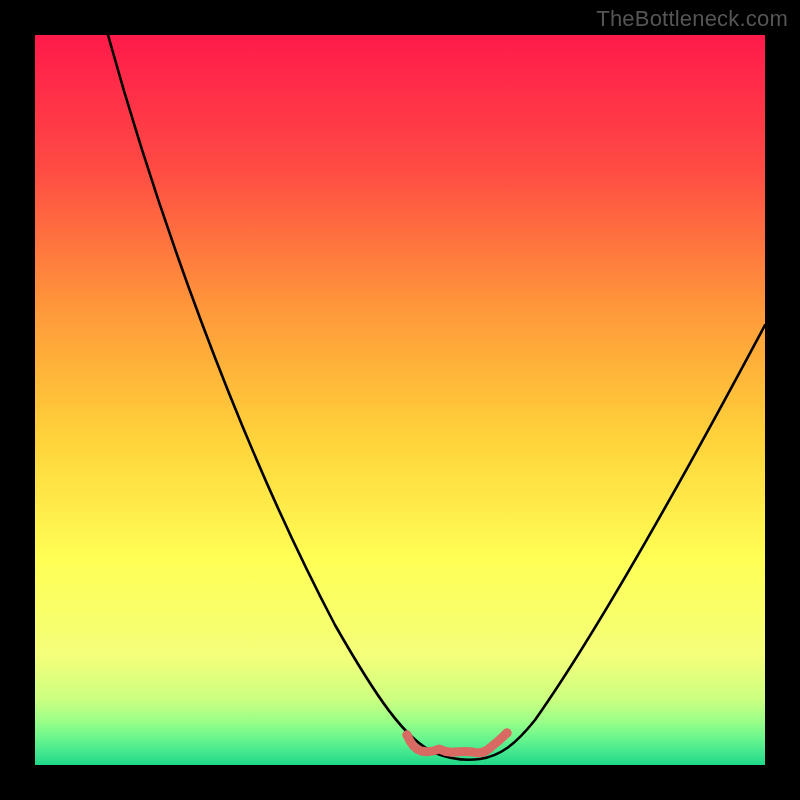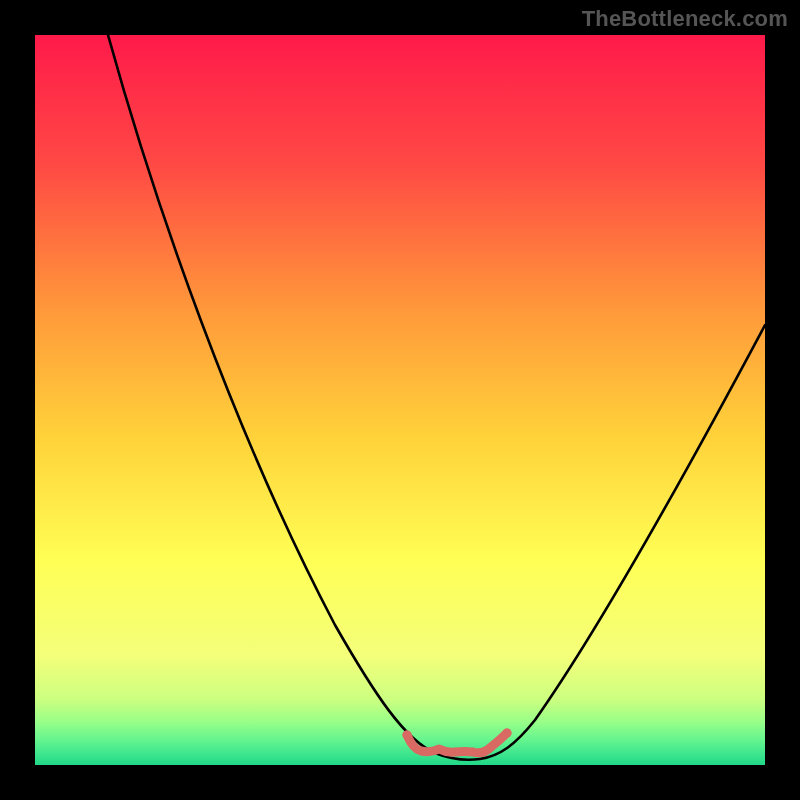--- a/index.html
+++ b/index.html
@@ -25,21 +25,21 @@
     top: 35px;
     width: 730px;
     height: 730px;
   }
   .watermark {
     position: absolute;
     top: 6px;
     right: 12px;
     color: #555555;
     font-size: 22px;
-    font-weight: 700;
+    font-weight: 400;
     letter-spacing: 0.2px;
     user-select: none;
   }
   svg { display: block; }
 </style>
 </head>
 <body>
 
 <div class="frame">
 

